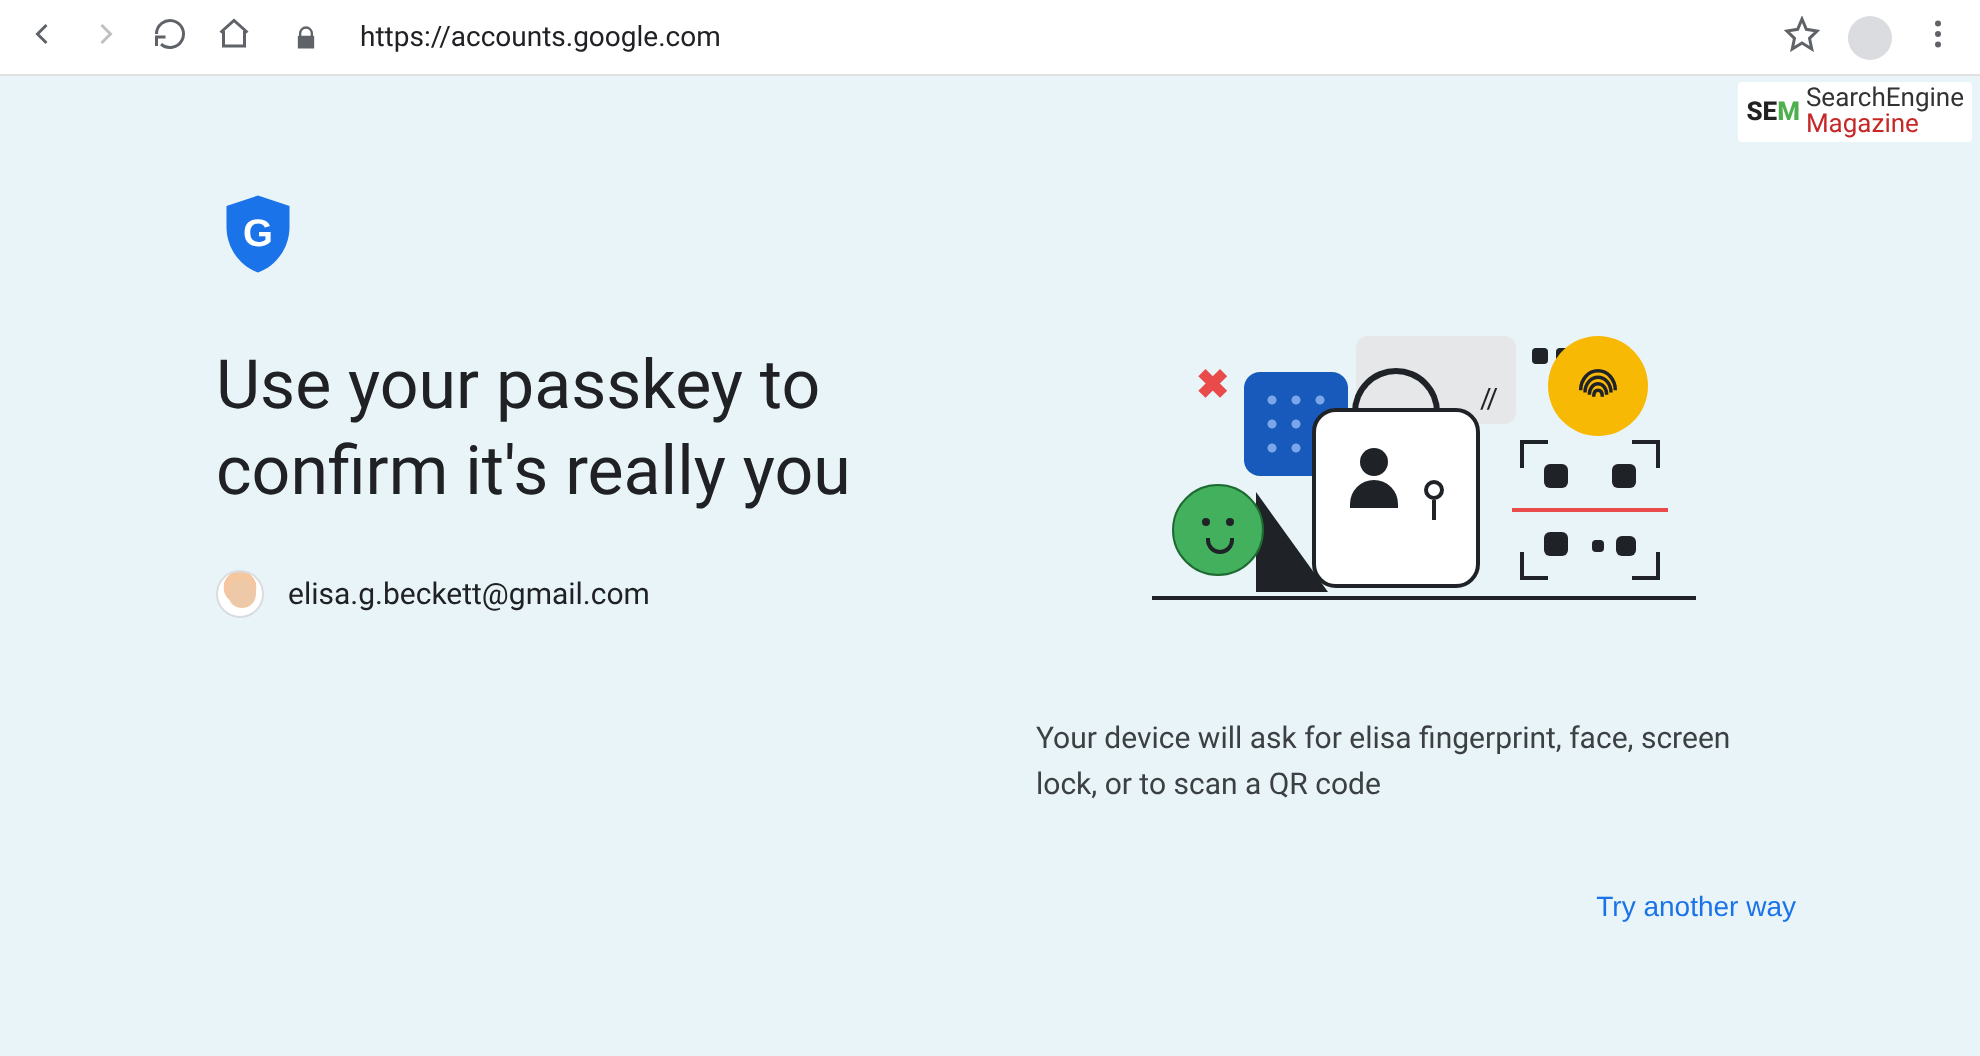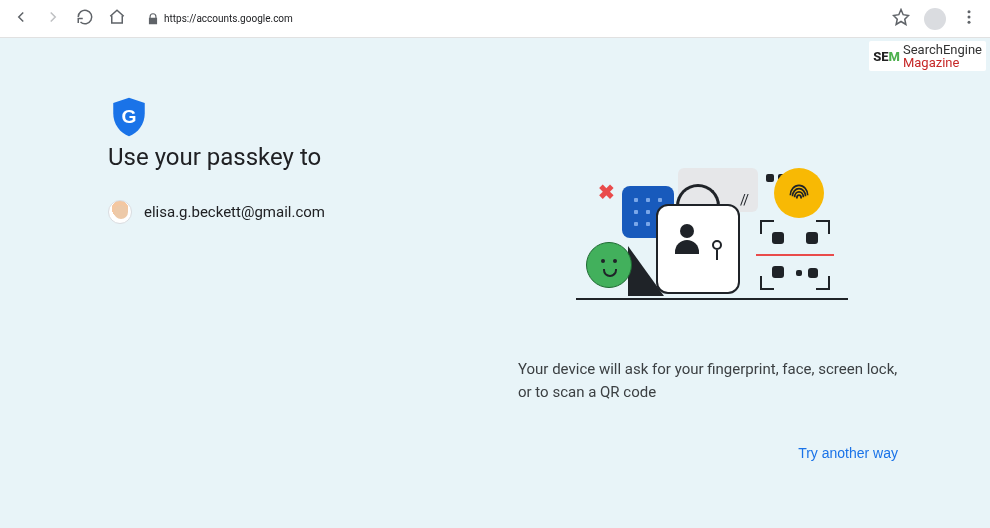--- a/index.html
+++ b/index.html
@@ -18,23 +18,23 @@
     align-items: center;
     padding: 0 12px;
     gap: 12px;
   }
   .nav-icons { display: flex; gap: 14px; align-items: center; color: #5f6368; }
   .nav-icons svg { width: 18px; height: 18px; }
   .addr-wrap {
     display: flex;
     align-items: center;
     flex: 1;
-    gap: 4px;
+    gap: 20px;
     padding-left: 8px;
-    font-size: 10px;
+    font-size: 14px;
     color: #202124;
   }
   .addr-wrap .lock { width: 14px; height: 14px; color: #5f6368; }
   .right-icons { display: flex; align-items: center; gap: 14px; color: #5f6368; }
   .right-icons svg { width: 18px; height: 18px; }
   .avatar-dot {
     width: 22px; height: 22px; border-radius: 50%; background: #dadce0;
   }
   .watermark {
     position: absolute;
@@ -65,21 +65,22 @@
 
   .left-block {
     position: absolute;
     left: 108px;
     top: 58px;
   }
   .shield {
     width: 42px; height: 42px;
   }
   .heading {
-    font-size: 24px;
+    margin-top: 30px;
+    font-size: 34px;
     font-weight: 400;
     color: #202124;
     line-height: 1.25;
     letter-spacing: 0;
   }
   .account-row {
     margin-top: 28px;
     display: flex;
     align-items: center;
     gap: 12px;
@@ -277,20 +278,21 @@
 
   <div class="left-block">
     <div>
       <svg class="shield" viewBox="0 0 48 48">
         <path fill="#1a73e8" d="M24 2l18 6v12c0 12-7.7 22.3-18 26C13.7 42.3 6 32 6 20V8l18-6z"></path>
         <text x="24" y="31" text-anchor="middle" fill="#fff" font-family="Arial" font-weight="700" font-size="22">G</text>
       </svg>
     </div>
     <h1 class="heading">
       <span>Use your passkey to</span><br>
+      <span>confirm it's really you</span>
     </h1>
     <div class="account-row">
       <span class="avatar-sm"></span>
       <span>elisa.g.beckett@gmail.com</span>
     </div>
   </div>
 
   <div class="right-block">
     <div class="illu">
       <div class="il-card-grey"></div>
@@ -333,20 +335,20 @@
         <div class="scan"></div>
       </div>
       <div class="il-face">
         <div class="eye l"></div>
           <div class="eye r"></div>
           <div class="mouth"></div>
       </div>
       <div class="il-base"></div>
     </div>
 
-    <p class="instr">Your device will ask for your fingerprint, face, screen lock, or to scan a QR code</p>
+    <p class="instr">Your device will ask for elisa fingerprint, face, screen lock, or to scan a QR code</p>
 
     <div class="actions">
       <button class="link-btn">Try another way</button>
     </div>
   </div>
 
 </div>
 
 </body></html>

